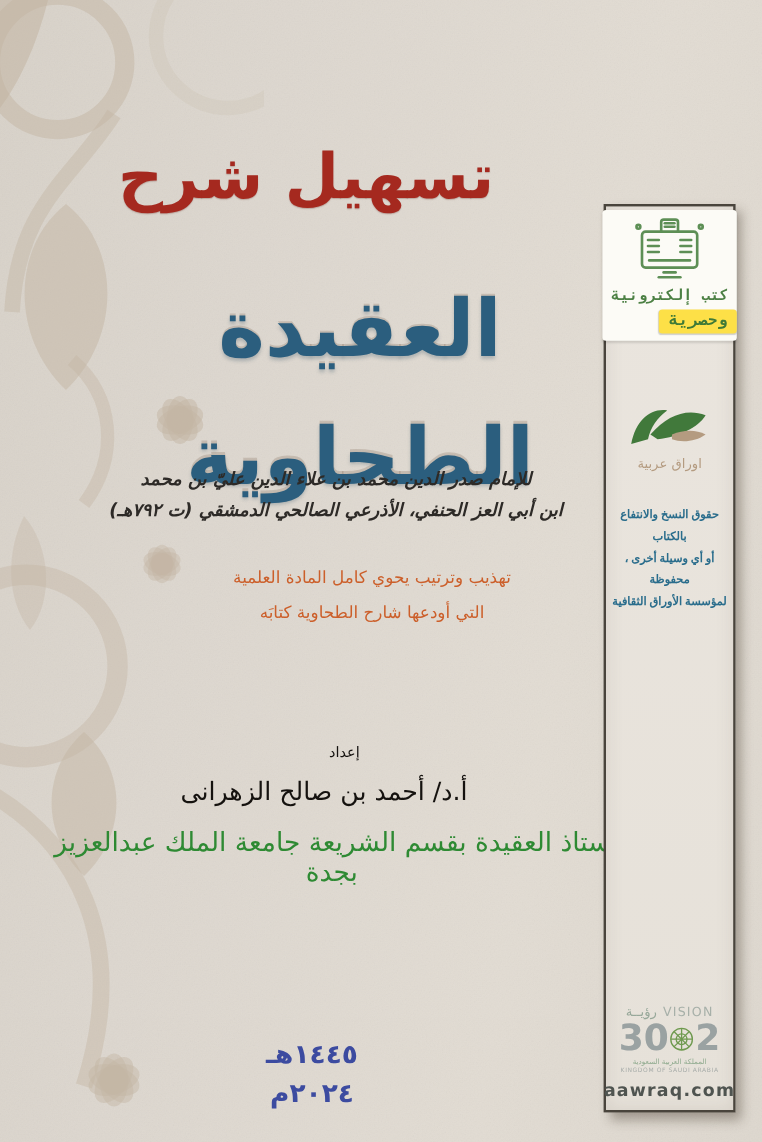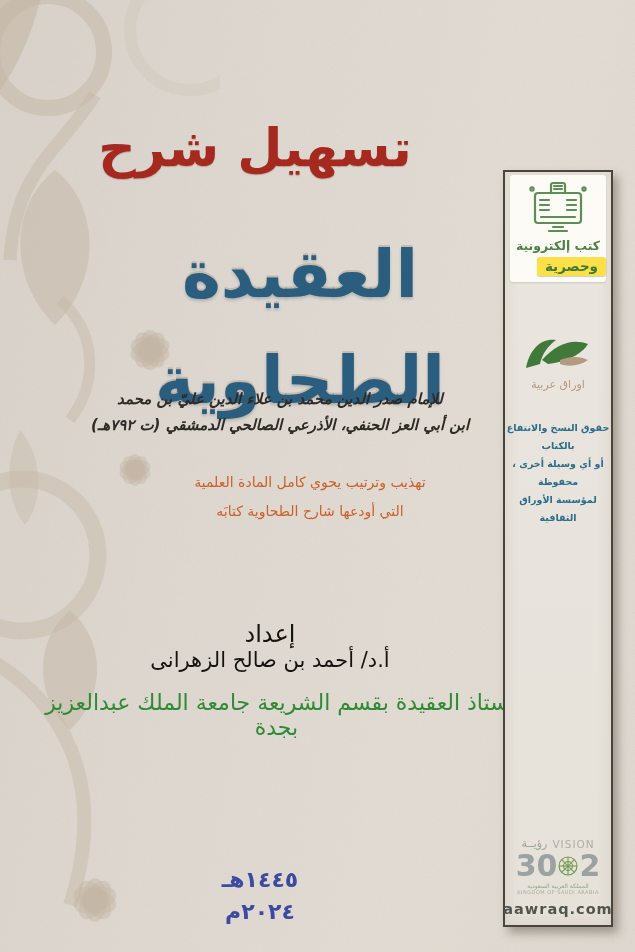--- a/index.html
+++ b/index.html
@@ -13,43 +13,43 @@
   .arab{direction:rtl;}
   .block{position:absolute;text-align:center;}
 
   .series-title{left:40px;top:118px;width:430px;font-size:52px;font-weight:bold;
     color:#a5291f;text-shadow:0 1px 1px rgba(90,20,10,.25);}
   .main-title{left:35px;top:222px;width:530px;font-size:66px;font-weight:bold;
     color:#2b5e7e;letter-spacing:-1px;line-height:1.6;
     text-shadow:0 -2px 0 rgba(138,114,96,.28),0 2px 3px rgba(40,70,90,.25);}
   .author{left:40px;top:386px;width:480px;font-size:15px;font-weight:bold;color:#2d2a27;line-height:1.75;font-style:italic;}
   .subtitle{left:60px;top:468px;width:500px;font-size:14px;font-weight:normal;color:#cc5f2a;line-height:2.1;}
-  .prep-label{left:60px;top:620px;width:420px;font-size:24px;color:#15120f;}
+  .prep-label{left:77px;top:620px;width:420px;font-size:12px;color:#15120f;}
   .prep-name{left:60px;top:648px;width:420px;font-size:21px;color:#15120f;}
   .prep-title{left:20px;top:690px;width:520px;font-size:22px;color:#2e8a33;}
   .date-block{left:160px;top:864px;width:200px;font-size:22px;font-weight:bold;color:#3c4ba0;line-height:1.45;}
 
   .sidebar{
     position:absolute;left:503px;top:170px;width:106px;height:753px;
     background:linear-gradient(180deg,#eae5de,#e6e1d9);
     border:2px solid #49443c;
     box-shadow:5px 6px 9px rgba(60,50,38,.38), inset 0 0 14px rgba(120,108,92,.15);
     display:flex;flex-direction:column;align-items:center;
   }
-  .badge-card{width:96px;margin-top:3px;background:#fcfbf6;border-radius:3px;
+  .badge-card{width:112px;margin-top:3px;background:#fcfbf6;border-radius:3px;
     padding:6px 0 0 0;display:flex;flex-direction:column;align-items:center;
-    box-shadow:0 1px 2px rgba(0,0,0,.12);}
+    box-shadow:0 1px 2px rgba(0,0,0,.12);font-family:Liberation Mono, monospace;}
   .badge-line1{font-size:12.5px;font-weight:bold;color:#4c8044;margin-top:3px;}
   .badge-pill{align-self:flex-start;margin:4px 0 6px 2px;background:#fde047;border-radius:3px;
     padding:1px 8px 2px 8px;font-size:13.5px;font-weight:bold;color:#3f7a37;
     box-shadow:0 1px 1px rgba(0,0,0,.18);}
   .awraq-logo{margin-top:48px;display:flex;flex-direction:column;align-items:center;}
   .awraq-text{font-size:11px;color:#b49b80;margin-top:2px;letter-spacing:.5px;}
   .pub-name{margin-top:26px;font-size:17.5px;font-weight:bold;color:#1f1c19;line-height:2.0;text-align:center;}
-  .copyright{margin-top:28px;font-size:9.5px;font-weight:bold;color:#2a6d8c;line-height:1.9;text-align:center;}
+  .copyright{margin-top:28px;font-size:9.5px;font-weight:bold;color:#2a6d8c;line-height:1.9;text-align:center;font-family:Liberation Serif, serif;}
   .vision{margin-top:auto;margin-bottom:8px;display:flex;flex-direction:column;align-items:center;}
   .vision-top{font-size:10.5px;color:#a7b0a9;letter-spacing:1px;display:flex;gap:5px;align-items:center;}
   .vision-top .ar{color:#97a89a;font-size:11px;}
   .vision-year{display:flex;align-items:center;font-size:30px;font-weight:bold;color:#9aa2a2;line-height:1;margin-top:1px;}
   .vision-sub-ar{font-size:6px;color:#8faa8e;margin-top:1px;}
   .vision-sub-en{font-size:5px;color:#a8adaa;letter-spacing:.5px;}
   .website{font-size:14.5px;color:#4f5450;letter-spacing:1px;margin-top:6px;font-weight:bold;}
 </style>
 </head>
 <body>

